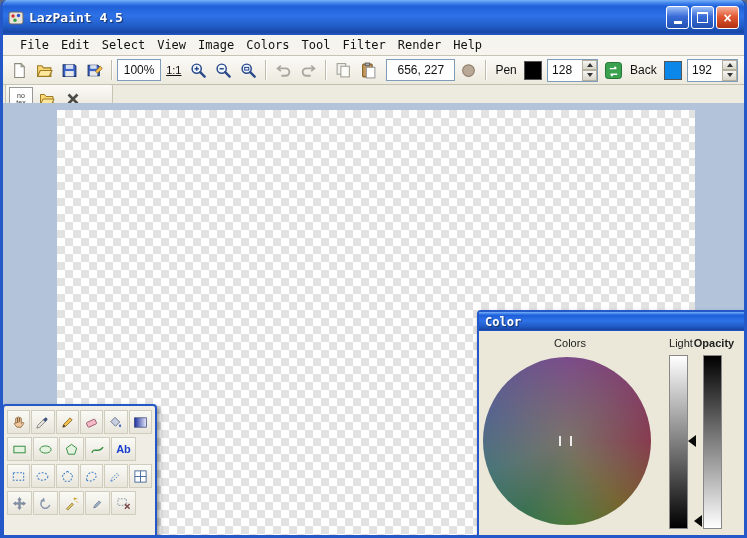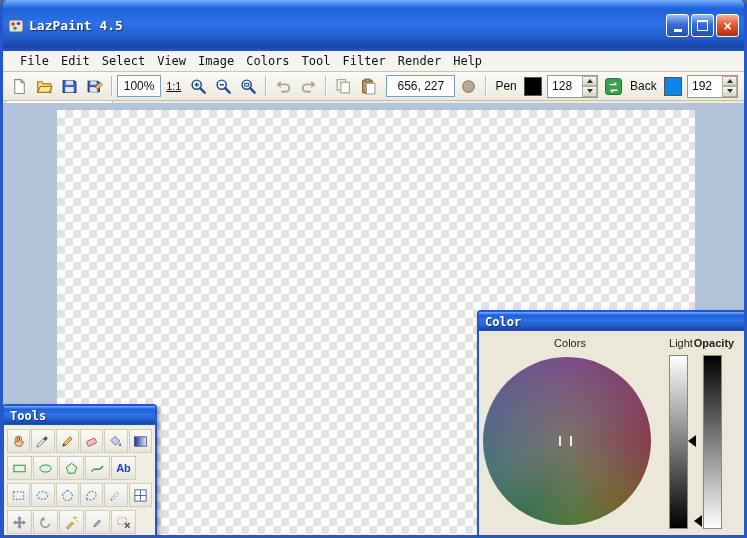--- a/index.html
+++ b/index.html
@@ -1,21 +1,21 @@
 <!DOCTYPE html>
 <html><head>
 <meta charset="utf-8">
 <style>
   html,body{margin:0;padding:0;background:#5a6a80;}
   body{font-family:"Liberation Sans",sans-serif;font-size:12px;color:#111;}
   .window{position:relative;width:747px;height:538px;background:#b3c3da;
     border:3px solid #2458c8;border-top:0;border-radius:7px 7px 0 0;overflow:hidden;box-sizing:border-box;}
   .xp-grad{background:linear-gradient(180deg,#7ab1f5 0%,#3f83ee 9%,#1f60d8 18%,#2e72e8 45%,#215cc8 75%,#1747a5 92%,#2458c8 100%);}
   
-  .titlebar{height:27px;display:flex;align-items:center;padding:12px 5px;gap:5px;border-radius:5px 5px 0 0;}
+  .titlebar{height:27px;display:flex;align-items:center;padding:4px 5px;gap:5px;border-radius:5px 5px 0 0;}
   .title-text{flex:1;color:#fff;font-weight:bold;font-family:"DejaVu Sans Mono",monospace;font-size:13px;text-shadow:1px 1px 1px rgba(0,0,0,.55);}
   .app-icon svg{width:16px;height:16px;display:block;}
   .win-btns{display:flex;gap:2px;}
   .win-btn{width:21px;height:21px;border-radius:3px;border:1px solid #fff;display:flex;align-items:center;justify-content:center;
     background:linear-gradient(180deg,#9cc0f8,#3a6cd8 45%,#2050b0);color:#fff;}
   .win-btn.close{background:linear-gradient(180deg,#f6b09a,#e25a34 45%,#b03010);}
   .glyph-min{width:8px;height:3px;background:#fff;margin-top:10px;}
   .glyph-max{width:9px;height:8px;border:1px solid #fff;border-top:2px solid #fff;}
   .glyph-close{font-size:14px;font-weight:bold;line-height:1;}
   
@@ -262,23 +262,20 @@
           </svg>
       </div>
     </div>
   </div>
 
   <div class="workspace">
     <div class="canvas"></div>
   </div>
 
   <div class="float-win tools-window">
-    <div class="float-title xp-grad">
-      <span>Tools</span>
-    </div>
     <div class="tools-body">
         <div class="tool-row">
           <div class="tool-btn">
             <svg viewBox="0 0 16 16">
               <path d="M5 8.5V4a1 1 0 012 0v3.5M7 7V3a1 1 0 012 0v4m0 .2V4a1 1 0 012 0v5l1.2-1a.9.9 0 011.2 1.3L10.8 13H6.3L3.7 9.8a.9.9 0 011.3-1.2z" fill="#f2c89c" stroke="#7a5a30" stroke-width="0.8"></path>
             </svg>
           </div>
           <div class="tool-btn">
             <svg viewBox="0 0 16 16">
               <path d="M2 14l.8-2.8L9 5l2 2-6.2 6.2z" fill="#e8e8e0" stroke="#666" stroke-width="0.8"></path>

